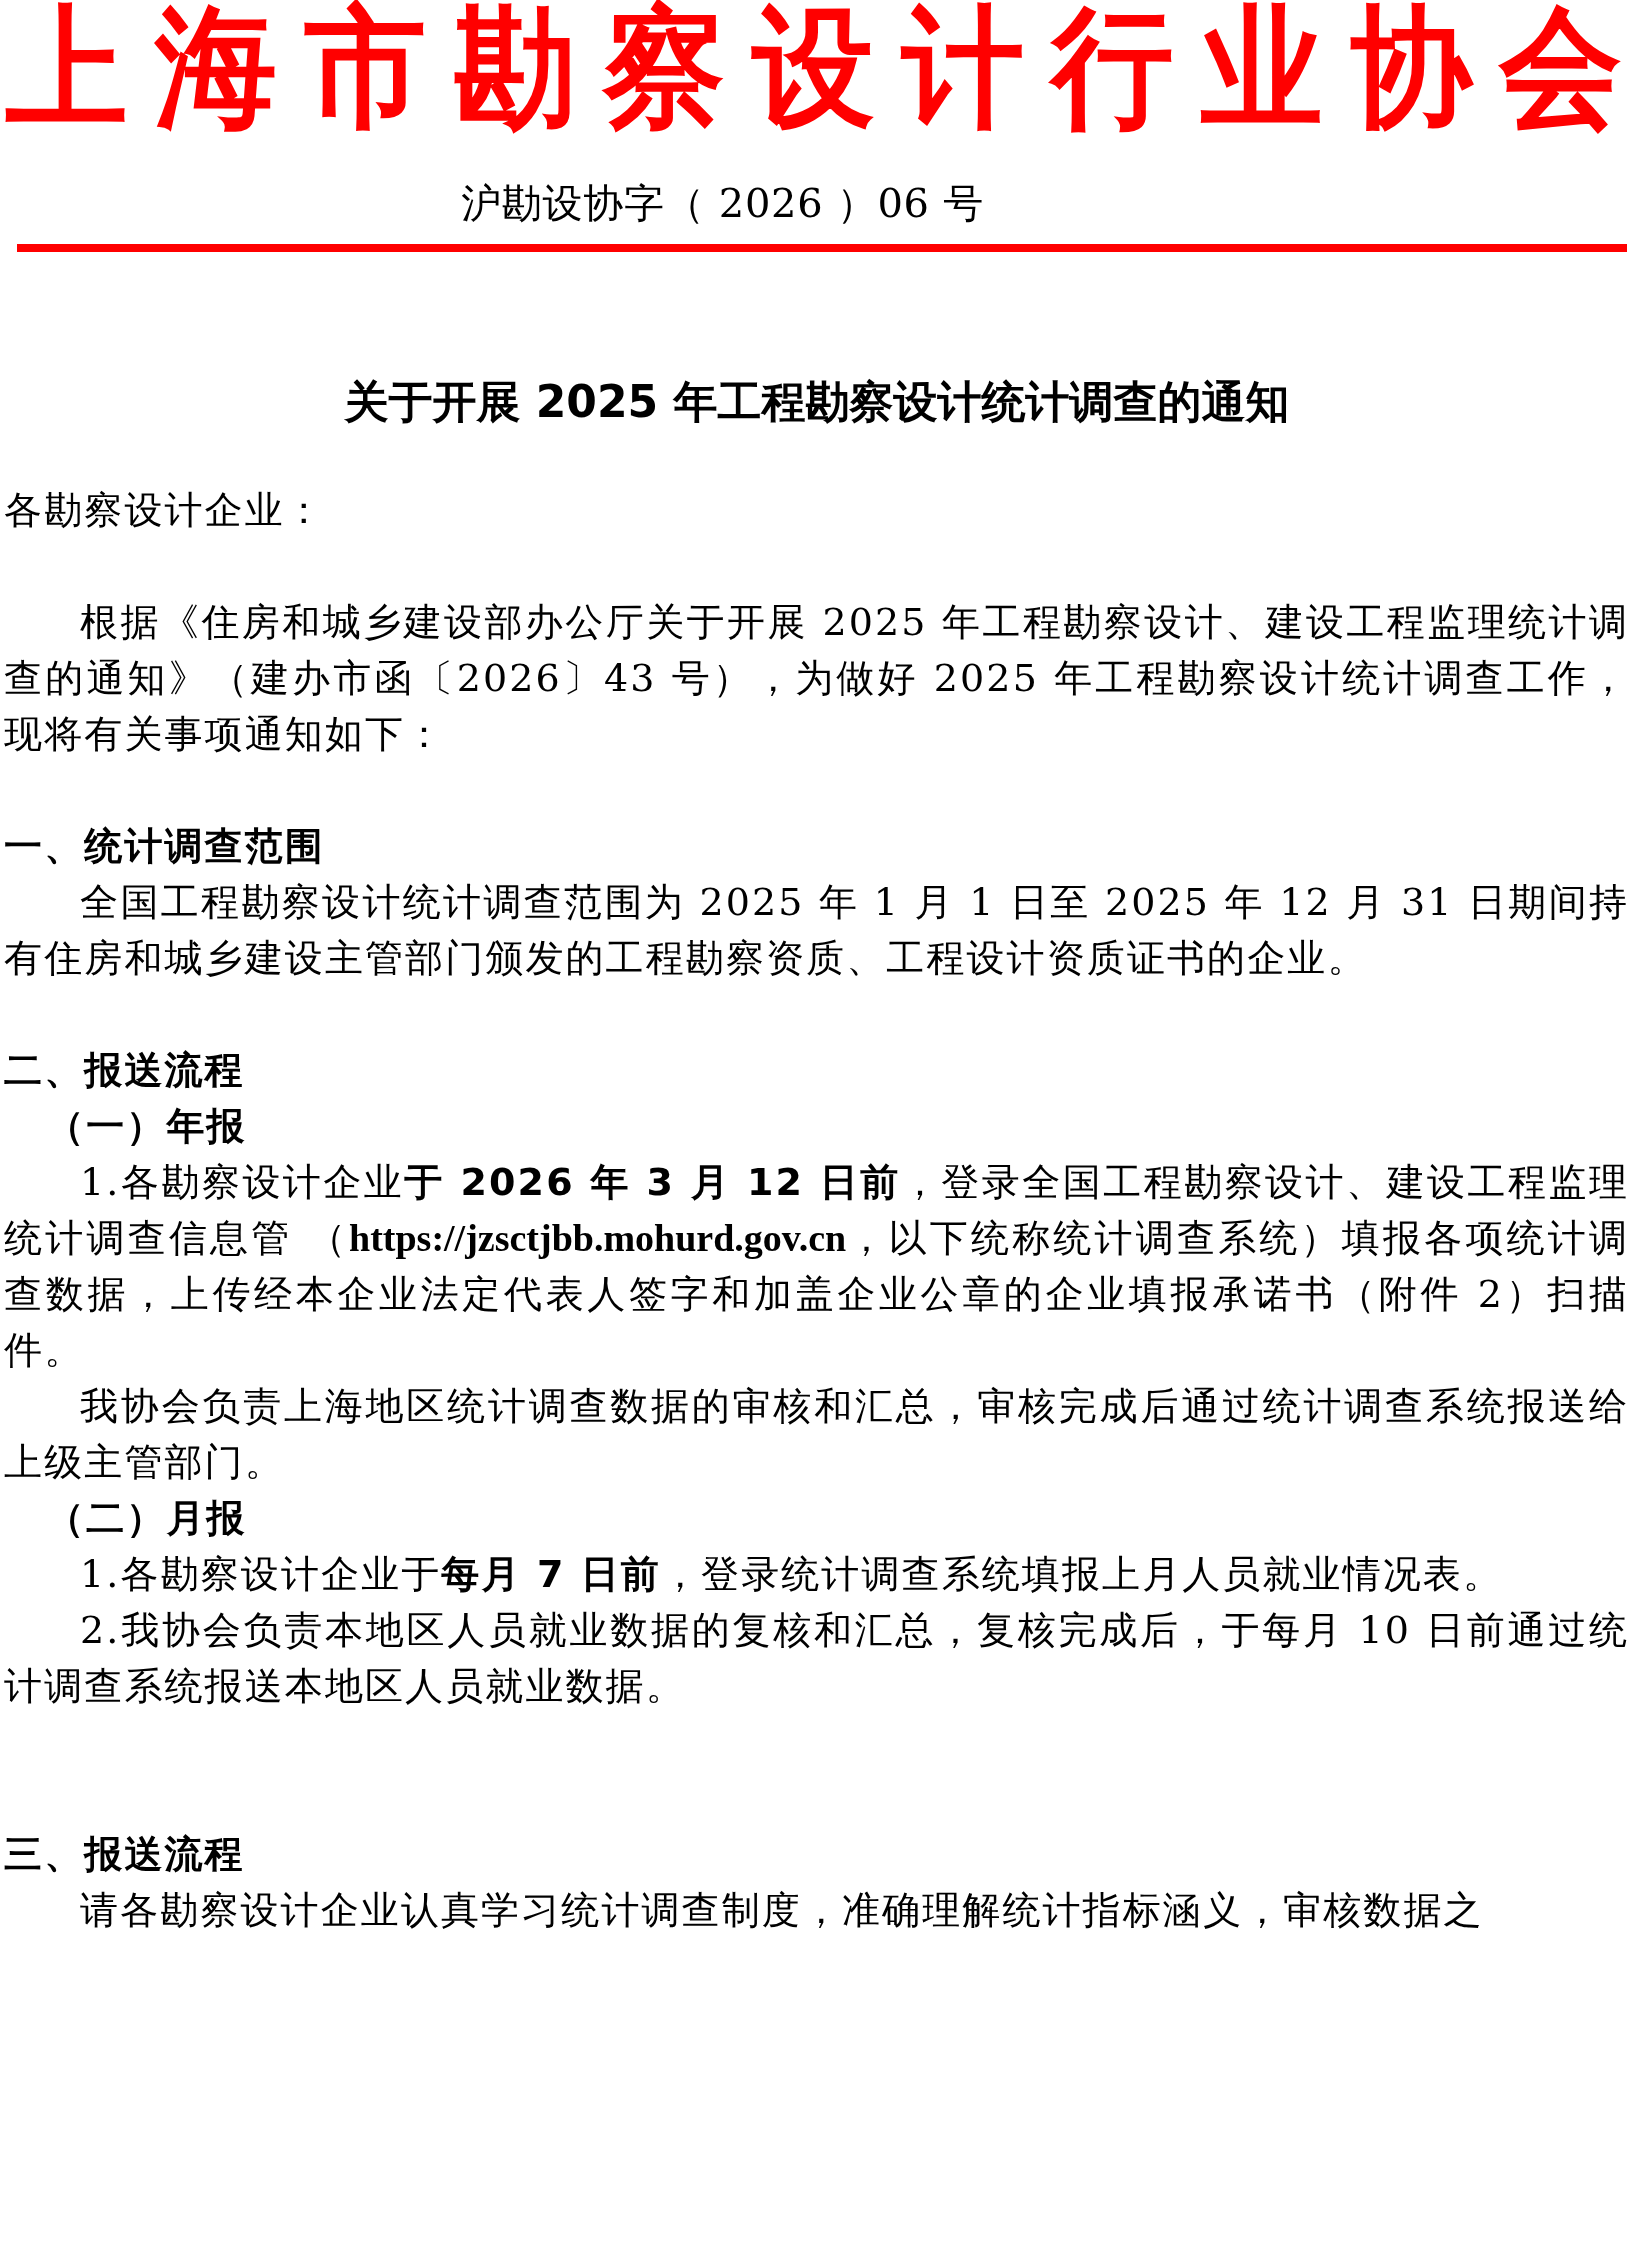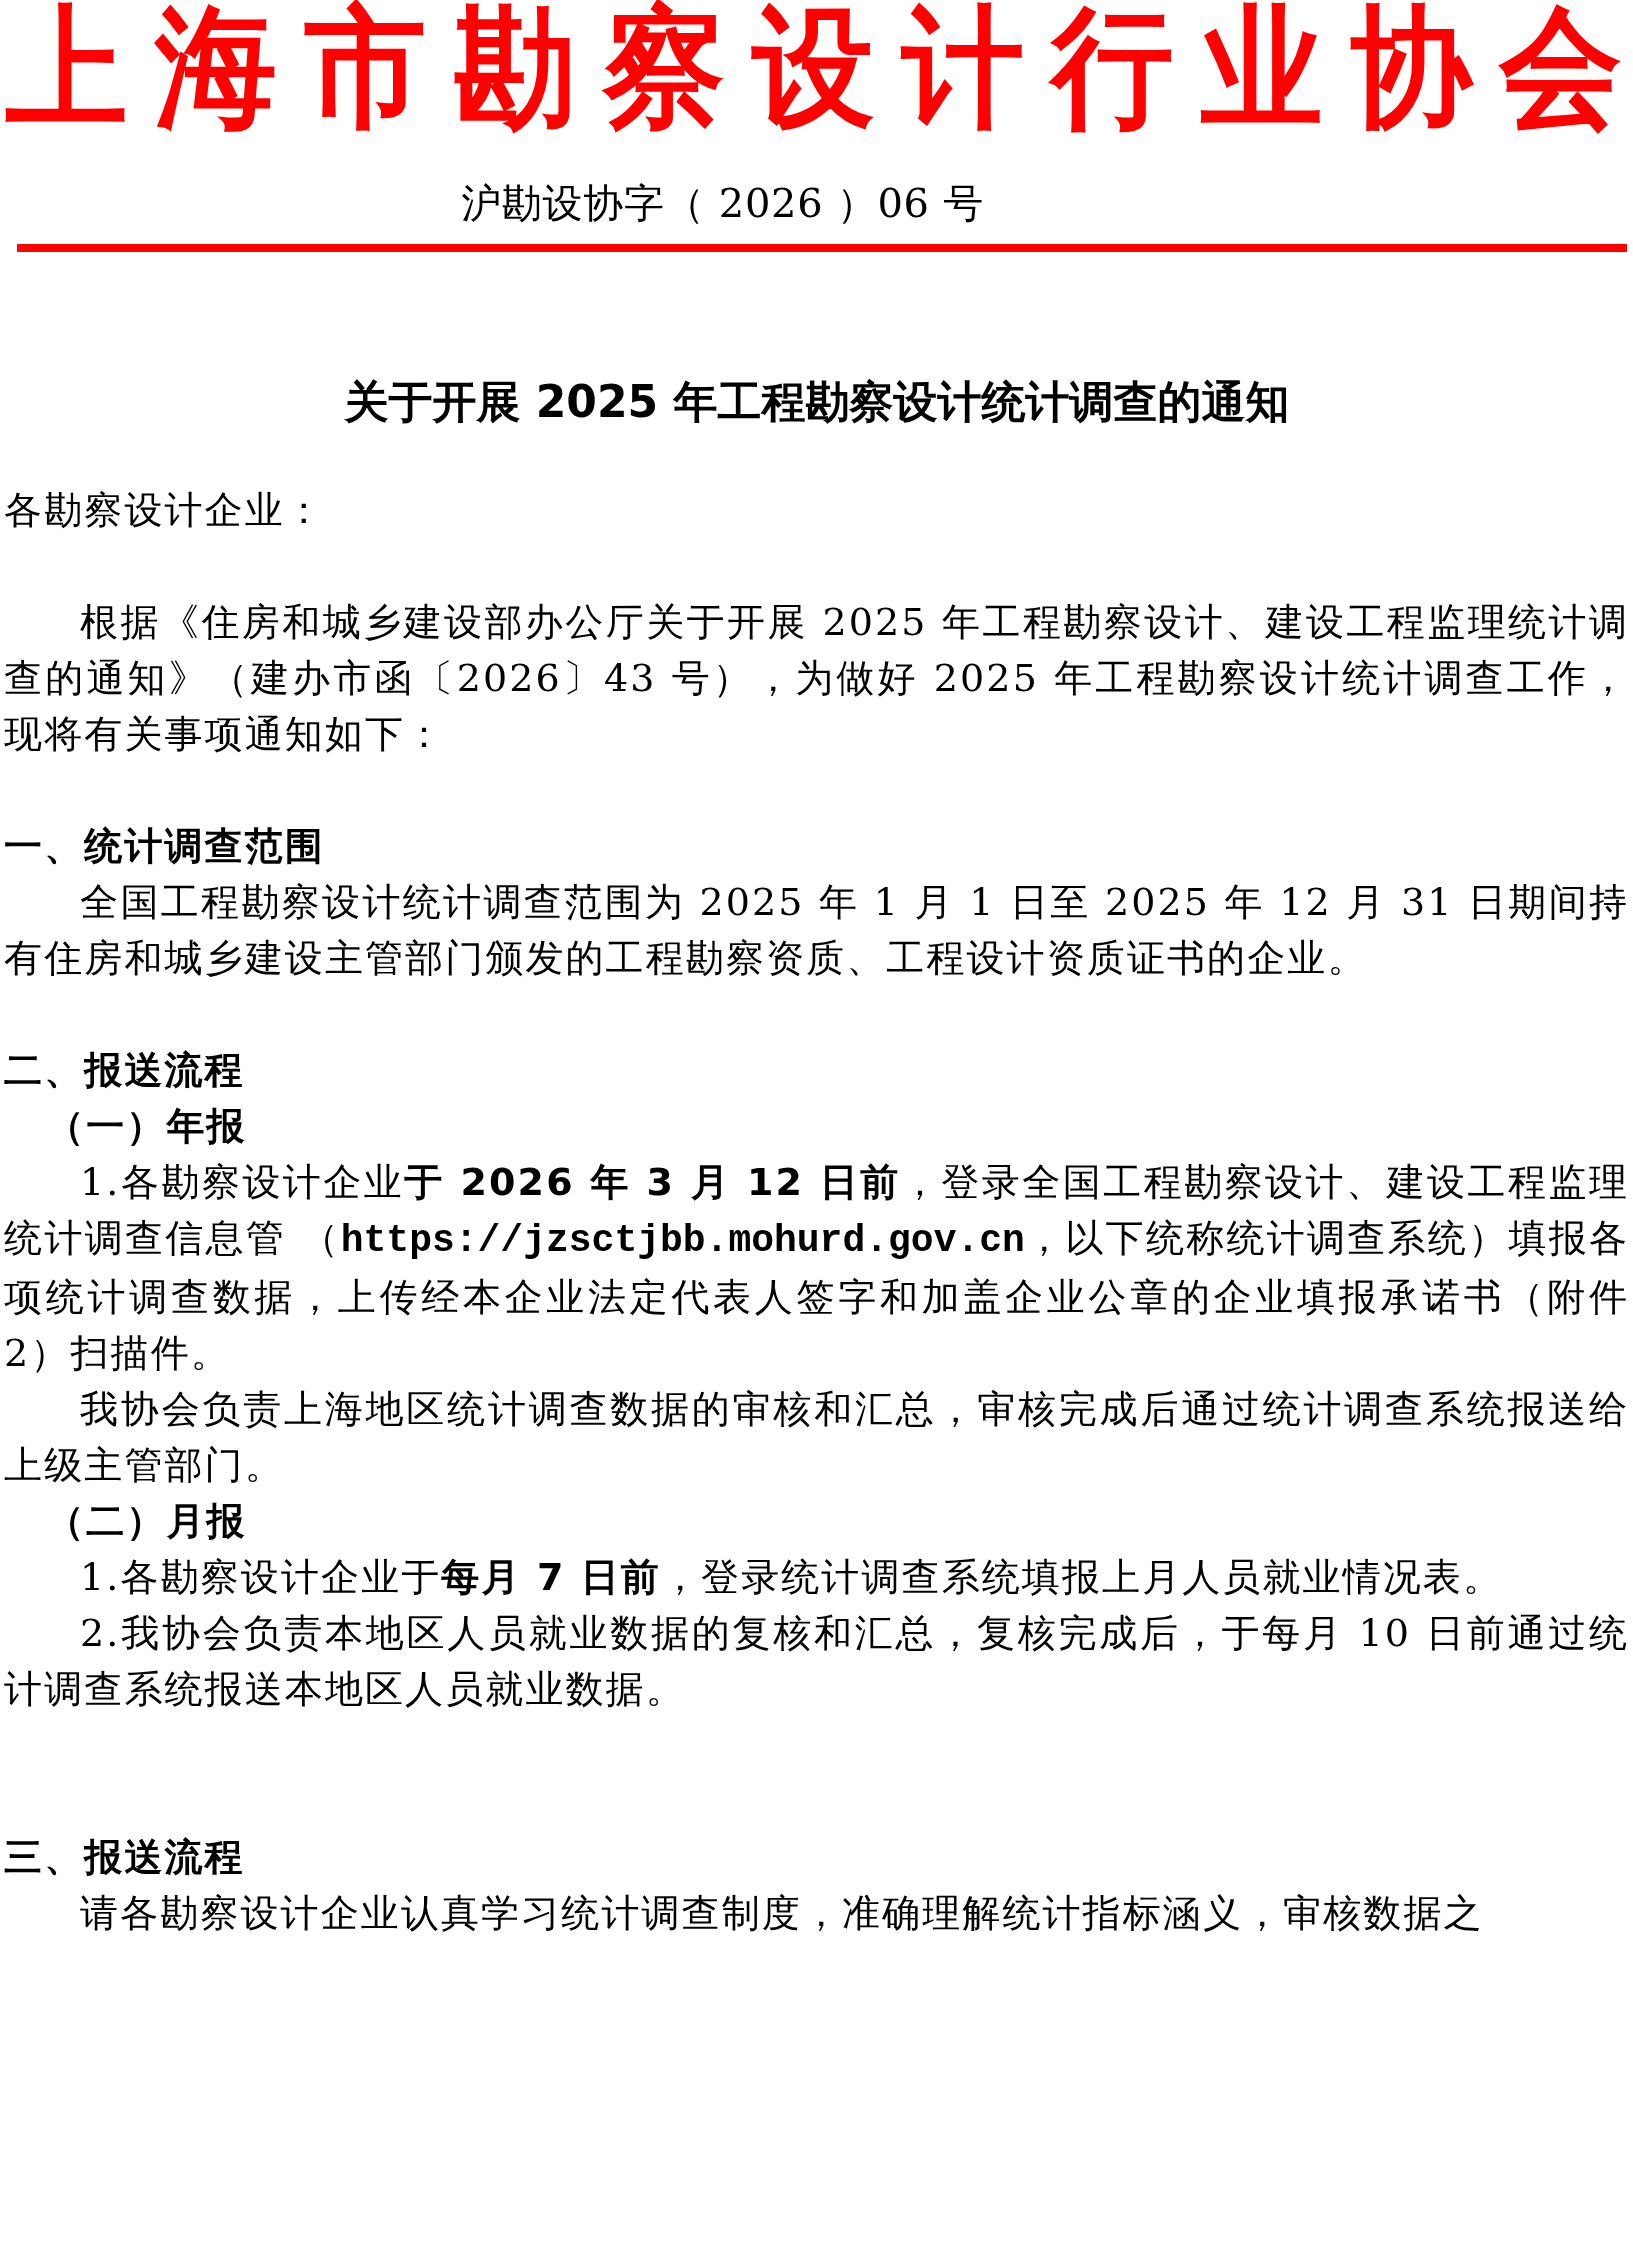--- a/index.html
+++ b/index.html
@@ -41,21 +41,21 @@
       font-family: "DejaVu Sans", "Liberation Sans", sans-serif;
       font-weight: bold;
     }
     .sub-head {
       font-family: "DejaVu Sans", "Liberation Sans", sans-serif;
       font-weight: bold; padding-left: 42px;
     }
     .gap { height: 56px; }
     .gap-lg { height: 112px; }
     .b { font-family: "DejaVu Sans", "Liberation Sans", sans-serif; font-weight: bold; }
-    .url { font-family: Liberation Mono, monospace; font-weight: bold; letter-spacing: 0; }
+    .url { font-family: Liberation Serif, serif; font-weight: bold; letter-spacing: 0; }
   </style>
 </head>
 <body>
 
 <div class="org-title">
   <span>上</span>
   <span>海</span>
   <span>市</span>
   <span>勘</span>
   <span>察</span>

